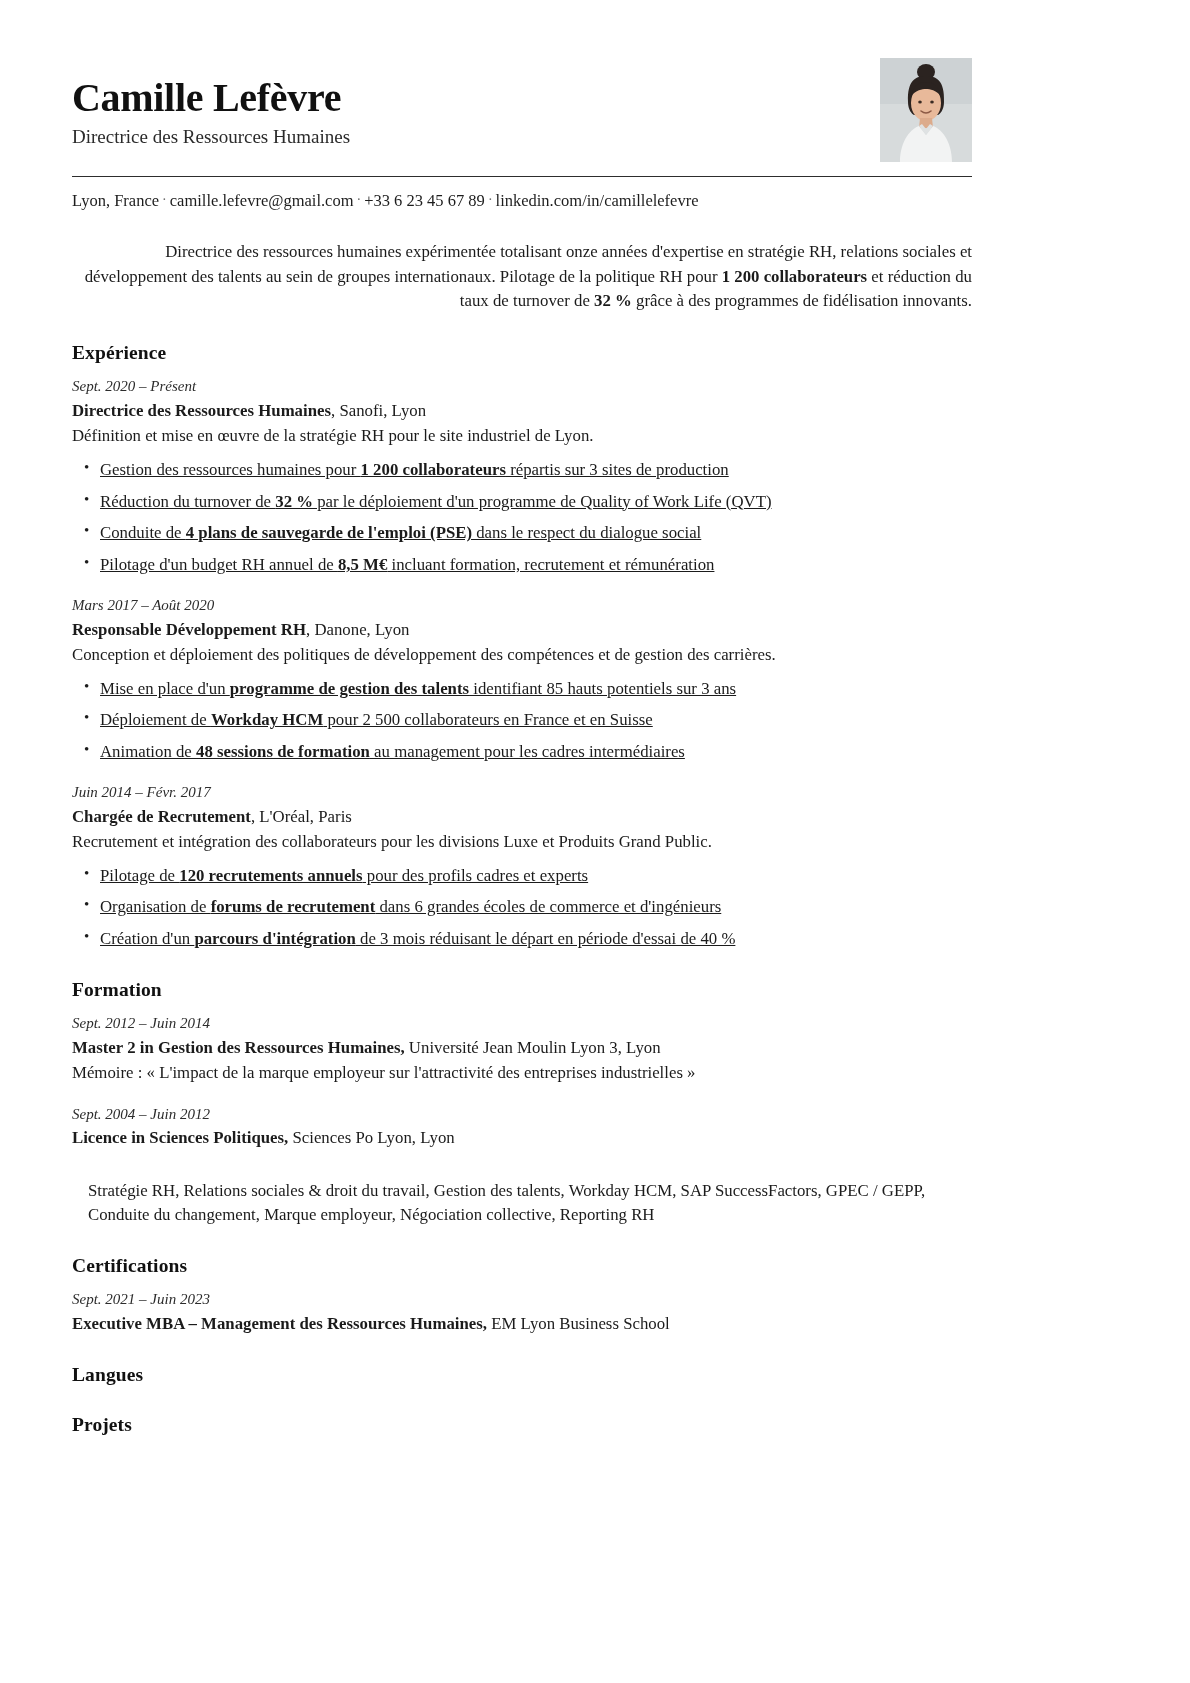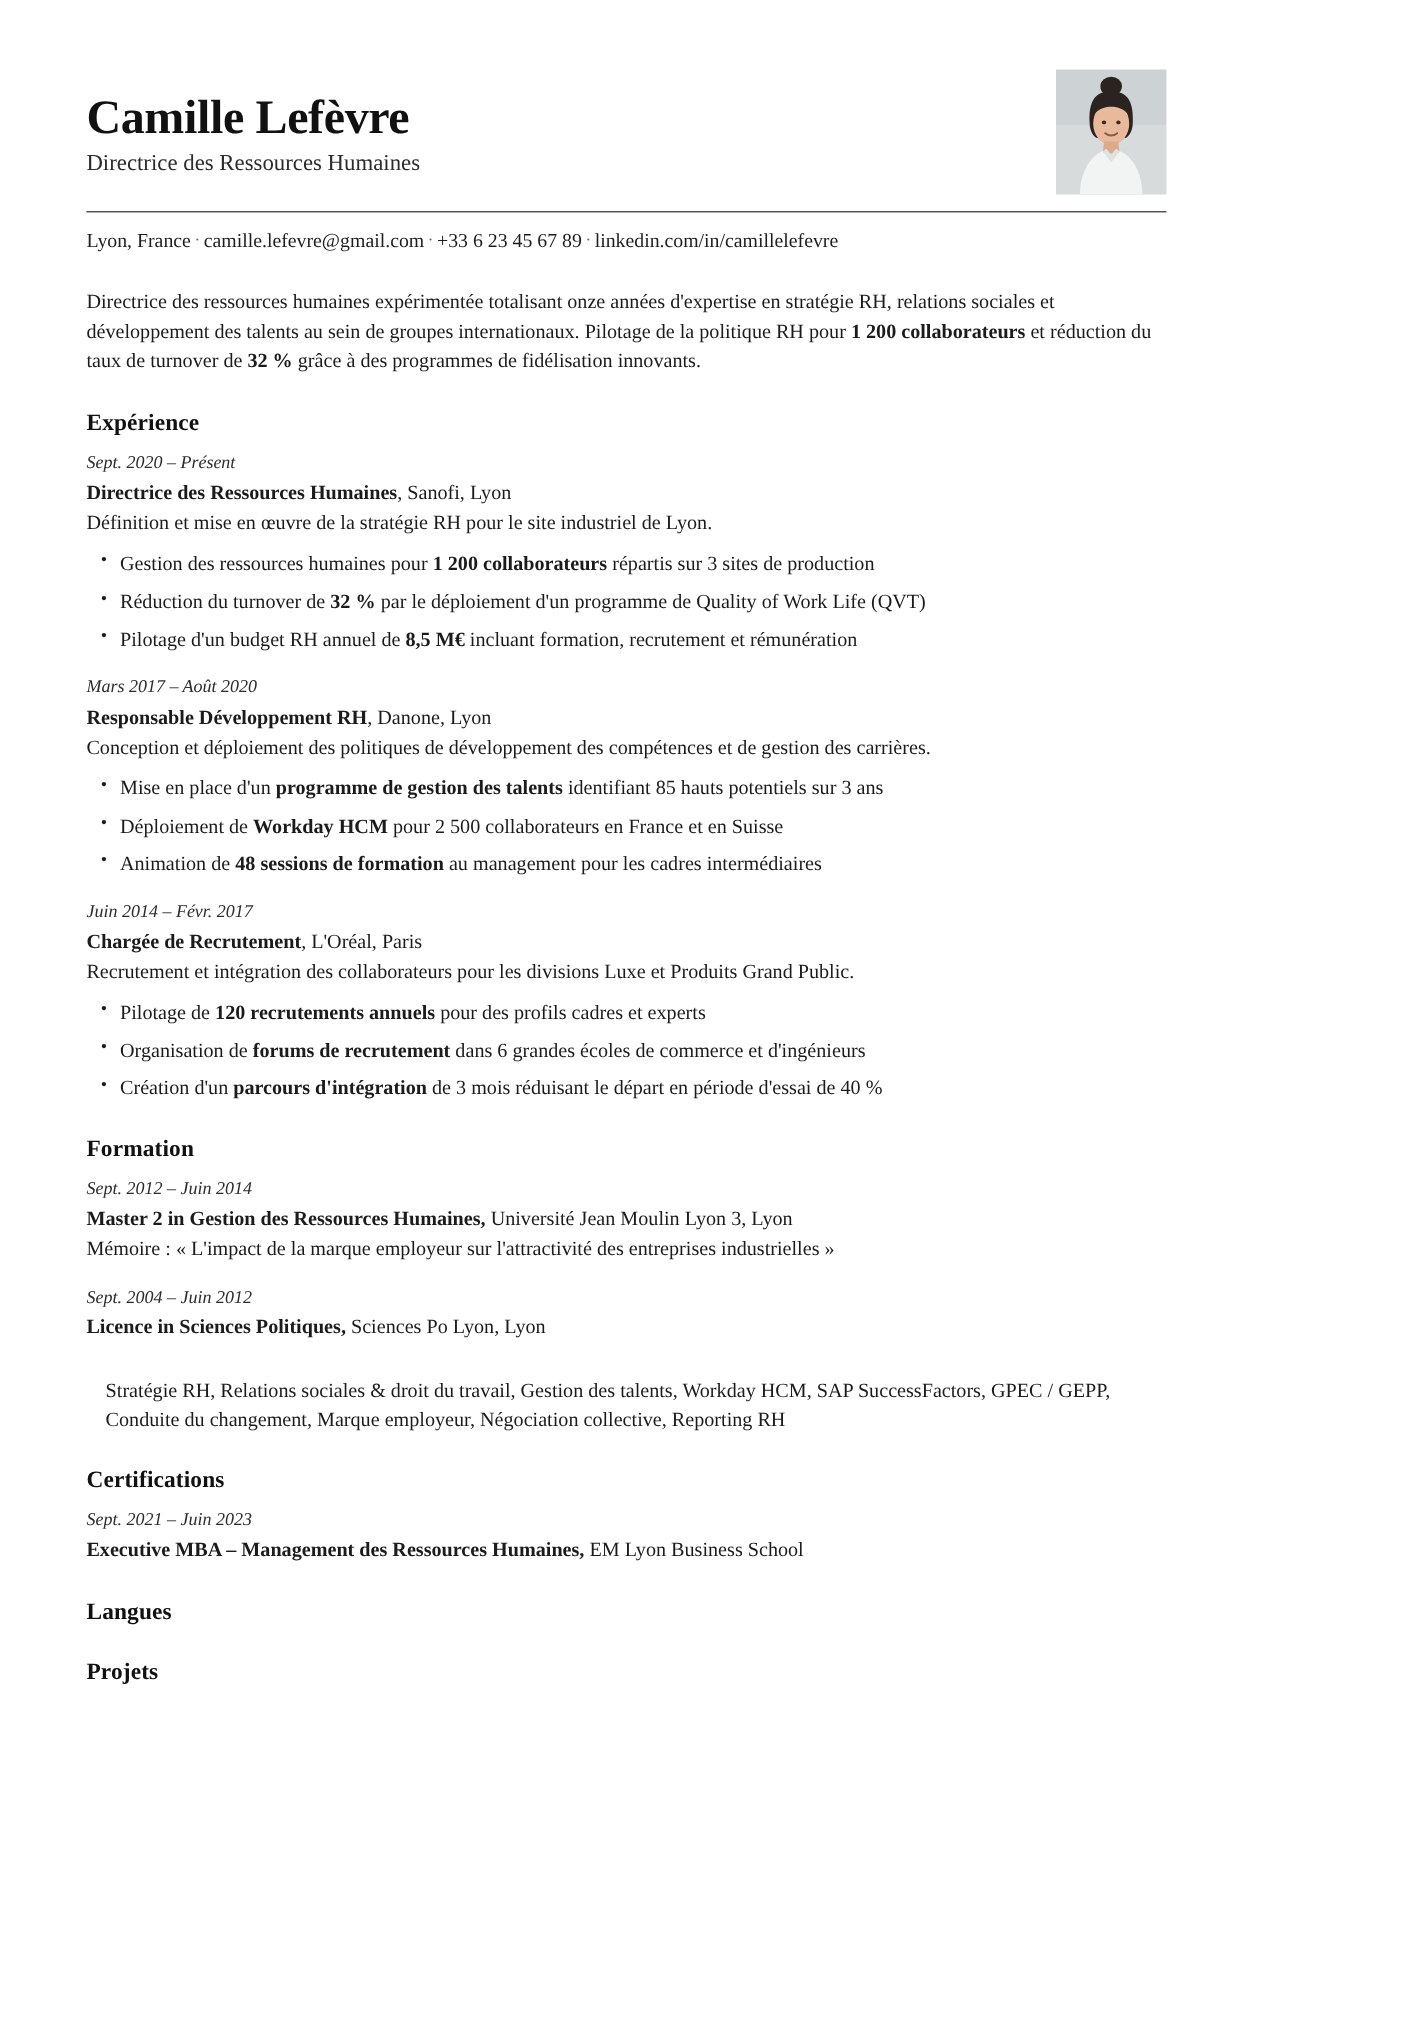--- a/index.html
+++ b/index.html
@@ -73,21 +73,21 @@
     padding: 0 3px;
     font-size: 14px;
     position: relative;
     top: -2px;
   }
 
   .summary {
     font-size: 16.8px;
     line-height: 1.48;
     margin: 26px 0 0 0;
-    text-align: left;
+    text-align: right;
     color: #1b1b1b;
   }
 
   
   .section { margin-top: 28px; }
   .section-title {
     font-size: 19.5px;
     font-weight: 700;
     margin: 0 0 12px 0;
     color: #111111;
@@ -112,20 +112,21 @@
   .entry-desc {
     font-size: 16.8px;
     line-height: 1.45;
     color: #1b1b1b;
     margin-top: 1px;
   }
   ul.bullets {
     list-style: none;
     margin: 9px 0 0 0;
     padding: 0 0 0 28px;
+    text-decoration: underline;
   }
   ul.bullets li {
     position: relative;
     font-size: 16.8px;
     line-height: 1.42;
     margin-bottom: 8px;
     color: #1b1b1b;
   }
   ul.bullets li:last-child { margin-bottom: 0; }
   ul.bullets li::before {
@@ -193,20 +194,21 @@
   <div class="section">
     <div class="section-title">Expérience</div>
 
     <div class="entry">
       <div class="entry-date">Sept. 2020 – Présent</div>
       <div class="entry-head"><b>Directrice des Ressources Humaines</b><span>, Sanofi, Lyon</span></div>
       <div class="entry-desc">Définition et mise en œuvre de la stratégie RH pour le site industriel de Lyon.</div>
       <ul class="bullets">
         <li><span>Gestion des ressources humaines pour </span><b>1 200 collaborateurs</b><span> répartis sur 3 sites de production</span></li>
         <li><span>Réduction du turnover de </span><b>32 %</b><span> par le déploiement d'un programme de Quality of Work Life (QVT)</span></li>
+        <li><span>Conduite de </span><b>4 plans de sauvegarde de l'emploi (PSE)</b><span> dans le respect du dialogue social</span></li>
         <li><span>Pilotage d'un budget RH annuel de </span><b>8,5 M€</b><span> incluant formation, recrutement et rémunération</span></li>
       </ul>
     </div>
 
     <div class="entry">
       <div class="entry-date">Mars 2017 – Août 2020</div>
       <div class="entry-head"><b>Responsable Développement RH</b><span>, Danone, Lyon</span></div>
       <div class="entry-desc">Conception et déploiement des politiques de développement des compétences et de gestion des carrières.</div>
       <ul class="bullets">
         <li><span>Mise en place d'un </span><b>programme de gestion des talents</b><span> identifiant 85 hauts potentiels sur 3 ans</span></li>

